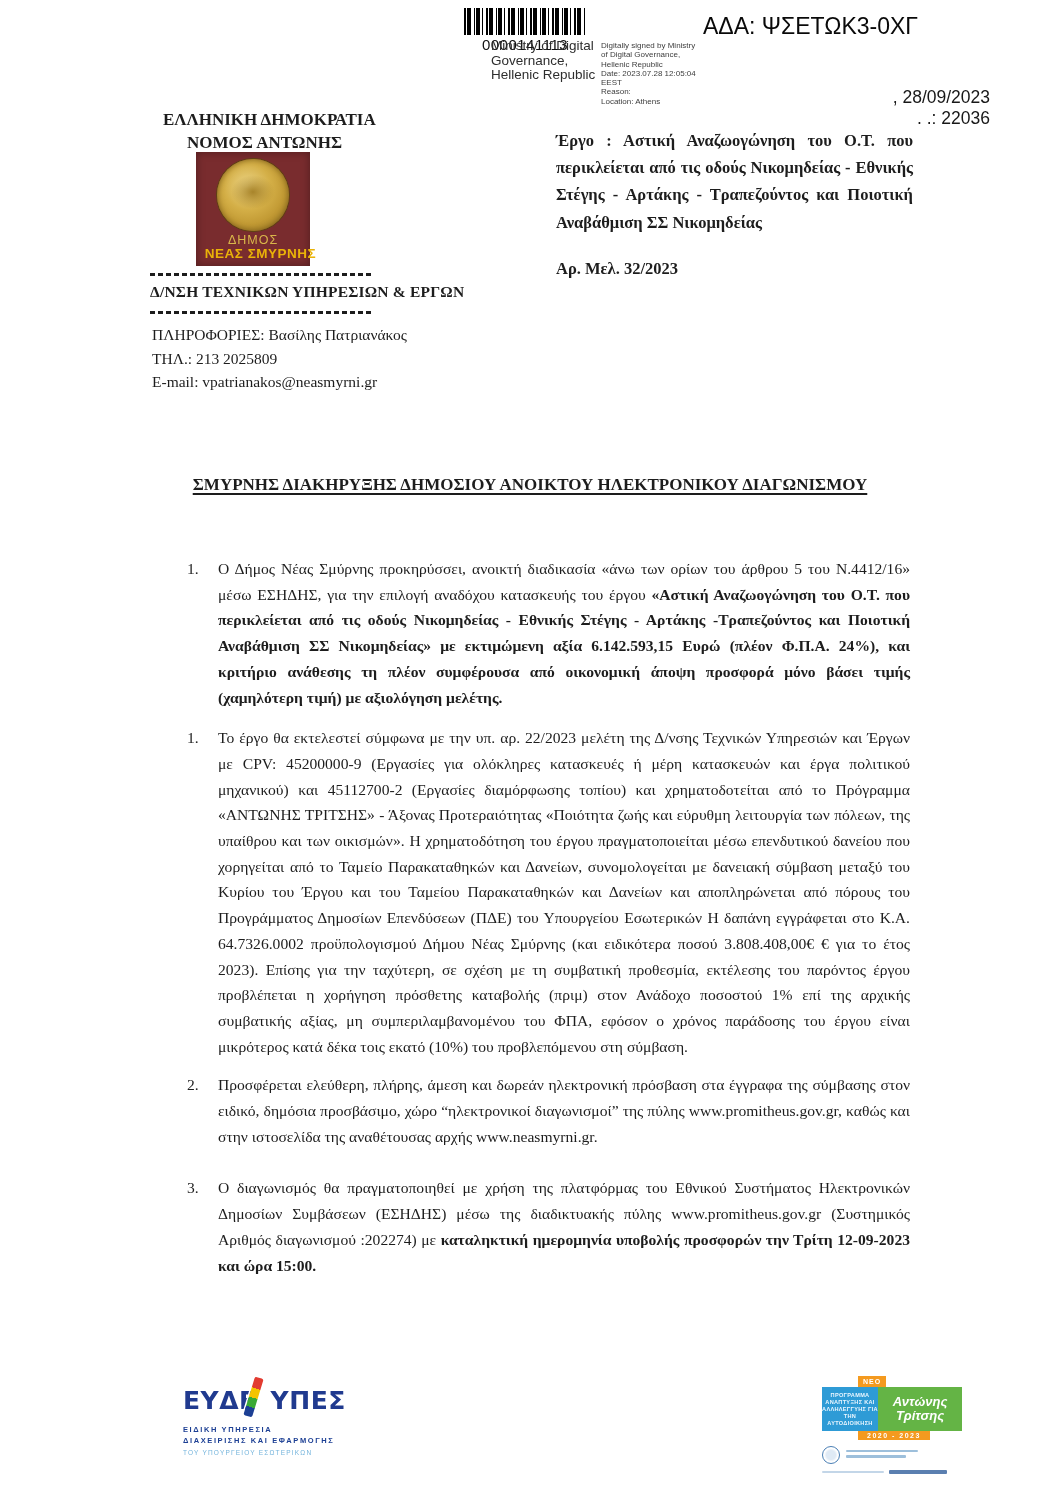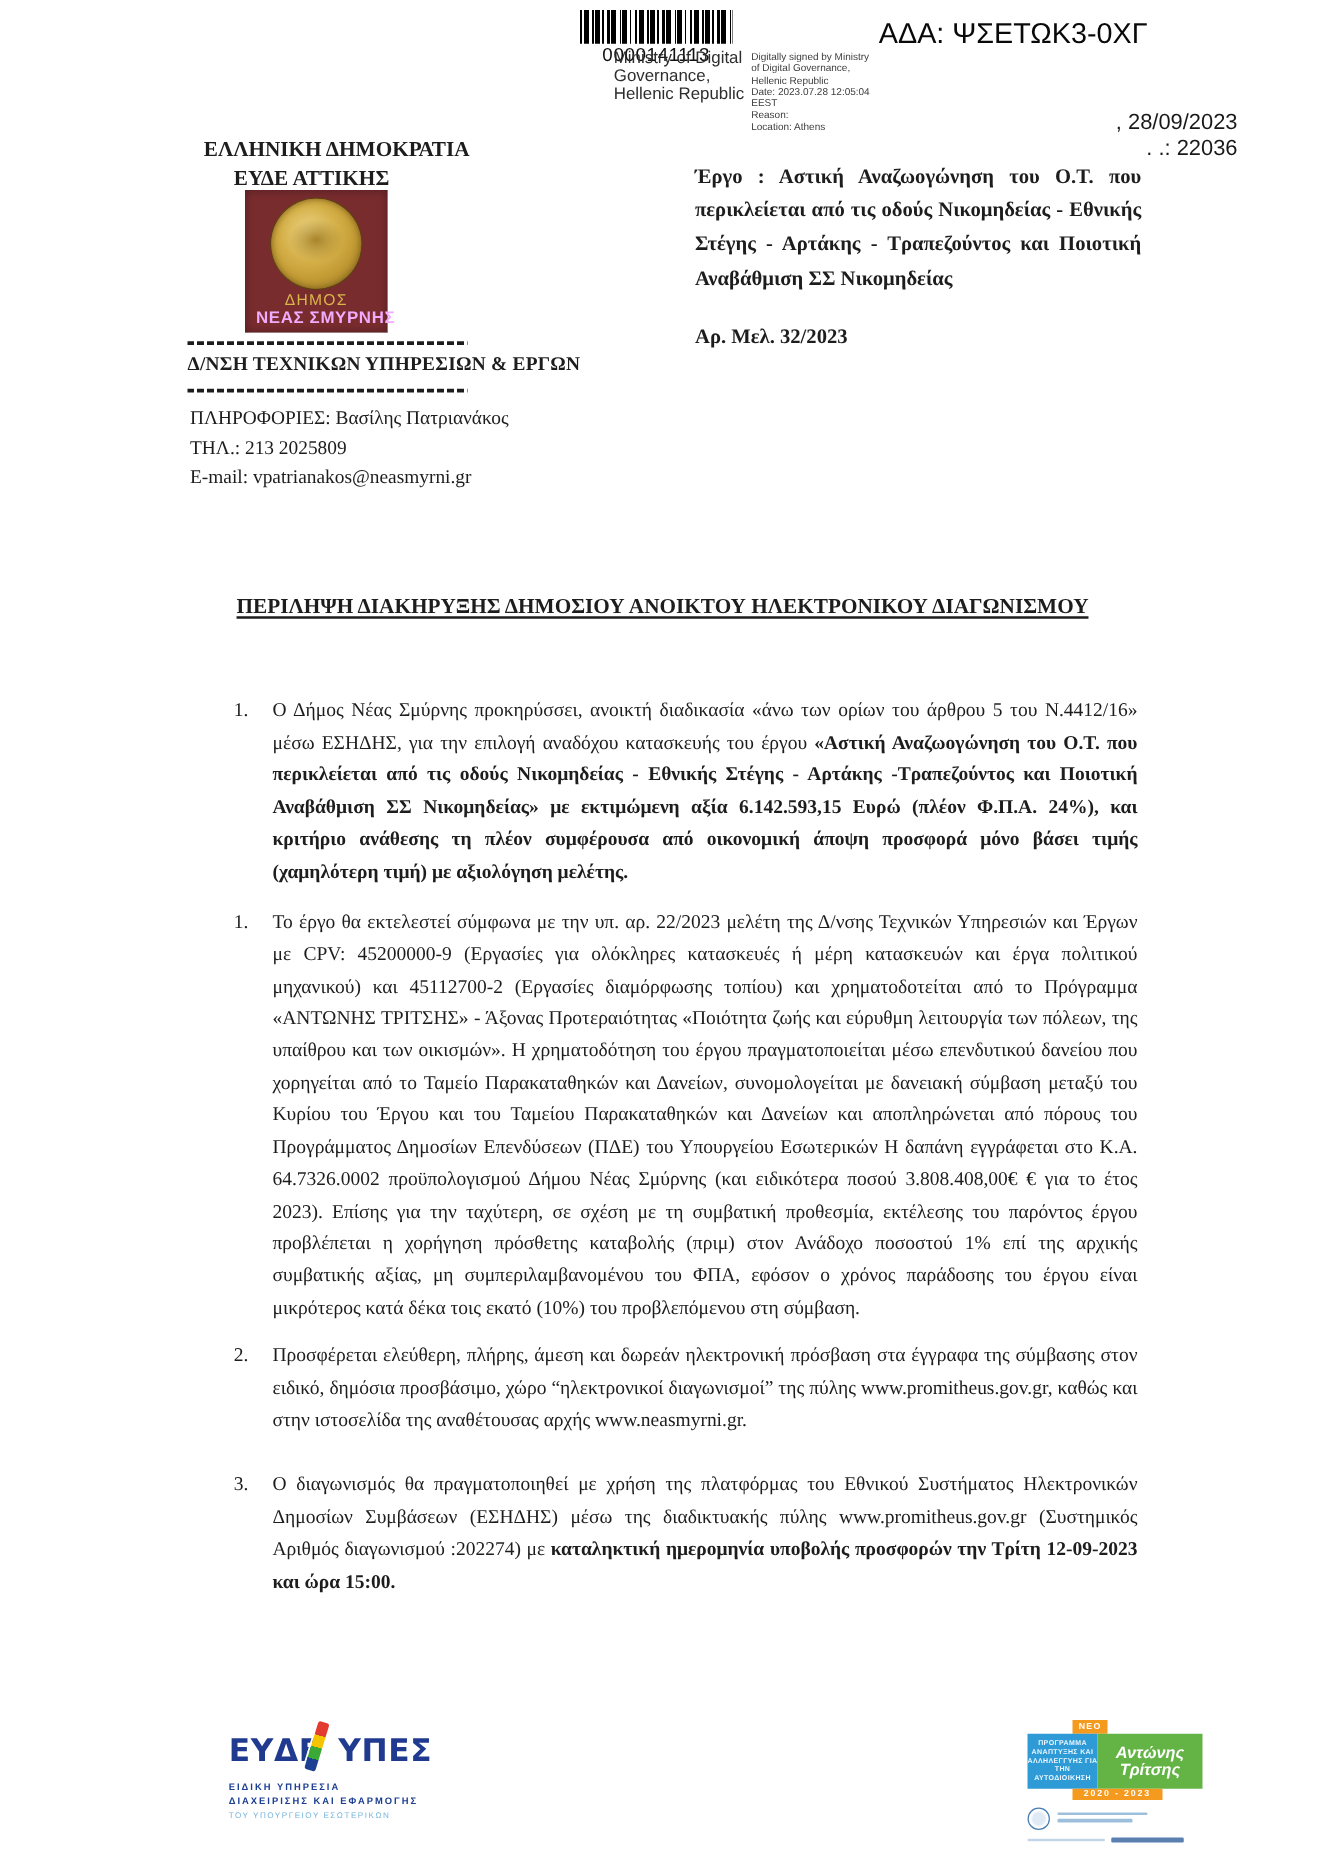--- a/index.html
+++ b/index.html
@@ -31,21 +31,21 @@
   .seal{left:196px; top:152px; width:114px; height:114px; background:#792c2e;
     box-shadow:inset 0 0 8px rgba(0,0,0,.35); text-align:center;}
   .coin{position:absolute; left:21px; top:7px; width:72px; height:72px; border-radius:50%;
     background:radial-gradient(circle at 42% 38%, #ecd587 0%, #d4af47 38%, #c29a34 62%, #8e6d20 100%);
     box-shadow:0 0 0 1px #5e4312, inset 0 0 6px #7a5c18;}
   .coin-inner{position:absolute; left:14px; top:16px; width:44px; height:34px; border-radius:50%;
     background:radial-gradient(ellipse at 50% 50%, #a8842a 0%, rgba(168,132,42,0) 70%);}
   .seal-t1{position:absolute; left:0; top:81px; width:114px; font-size:12.5px;
     color:#d9b64a; letter-spacing:1px; font-family:"Liberation Sans","DejaVu Sans",sans-serif;}
   .seal-t2{position:absolute; left:0; top:94px; width:129px; font-size:13.5px; font-weight:bold;
-    color:#f0abfc; letter-spacing:.5px; font-family:"Liberation Sans","DejaVu Sans",sans-serif;}
+    color:#eab308; letter-spacing:.5px; font-family:"Liberation Sans","DejaVu Sans",sans-serif;}
   .divider{height:3px; width:224px;
     background:repeating-linear-gradient(90deg,#1c1c1c 0 5px,transparent 5px 8px);}
   .divider1{left:150px; top:273px;}
   .divider2{left:150px; top:311px;}
   .department{left:150px; top:283px; font-weight:bold; font-size:15.5px; letter-spacing:.2px;}
   .contact{left:152px; top:323px; font-size:15.5px; line-height:23.5px;}
 
   
   .project{left:556px; top:127px; width:357px;}
   .project-title{font-weight:bold; font-size:16.5px; line-height:27.2px; text-align:justify;}
@@ -119,21 +119,21 @@
 EEST
 Reason:
 Location: Athens</div>
   <div class="abs ada sans">ΑΔΑ: ΨΣΕΤΩΚ3-0ΧΓ</div>
   <div class="abs date-block sans">
     <div>, 28/09/2023</div>
     <div>. .: 22036</div>
   </div>
 
   <div class="abs republic">ΕΛΛΗΝΙΚΗ ΔΗΜΟΚΡΑΤΙΑ</div>
-  <div class="abs prefecture">ΕΥΔΕ ΑΤΤΙΚΗΣ</div>
+  <div class="abs prefecture">ΝΟΜΟΣ ΑΝΤΩΝΗΣ</div>
   <div class="abs seal">
     <div class="coin">
       <div class="coin-inner"></div>
     </div>
     <div class="seal-t1">ΔΗΜΟΣ</div>
     <div class="seal-t2">ΝΕΑΣ ΣΜΥΡΝΗΣ</div>
   </div>
   <div class="abs divider divider1"></div>
   <div class="abs department">Δ/ΝΣΗ ΤΕΧΝΙΚΩΝ ΥΠΗΡΕΣΙΩΝ &amp; ΕΡΓΩΝ</div>
   <div class="abs divider divider2"></div>
@@ -141,21 +141,21 @@
     <div>ΠΛΗΡΟΦΟΡΙΕΣ: Βασίλης Πατριανάκος</div>
     <div>ΤΗΛ.: 213 2025809</div>
     <div>E-mail: vpatrianakos@neasmyrni.gr</div>
   </div>
 
   <div class="abs project">
     <div class="project-title">Έργο : Αστική Αναζωογώνηση του Ο.Τ. που περικλείεται από τις οδούς Νικομηδείας - Εθνικής Στέγης - Αρτάκης - Τραπεζούντος και Ποιοτική Αναβάθμιση ΣΣ Νικομηδείας</div>
     <div class="study-no">Αρ. Μελ. 32/2023</div>
   </div>
 
-  <div class="abs doc-title">ΠΕΡΙΛΗΨΗ ΔΙΑΚΗΡΥΞΗΣ ΔΗΜΟΣΙΟΥ ΑΝΟΙΚΤΟΥ ΗΛΕΚΤΡΟΝΙΚΟΥ ΔΙΑΓΩΝΙΣΜΟΥ</div>
+  <div class="abs doc-title">ΣΜΥΡΝΗΣ ΔΙΑΚΗΡΥΞΗΣ ΔΗΜΟΣΙΟΥ ΑΝΟΙΚΤΟΥ ΗΛΕΚΤΡΟΝΙΚΟΥ ΔΙΑΓΩΝΙΣΜΟΥ</div>
 
   <div class="abs body-list">
     <div class="item item-a">
       <span class="num">1.</span>
       <span>Ο Δήμος Νέας Σμύρνης προκηρύσσει, ανοικτή διαδικασία «άνω των ορίων του άρθρου 5 του Ν.4412/16» μέσω ΕΣΗΔΗΣ, για την επιλογή αναδόχου κατασκευής του έργου </span><b>«Αστική Αναζωογώνηση του Ο.Τ. που περικλείεται από τις οδούς Νικομηδείας - Εθνικής Στέγης - Αρτάκης -Τραπεζούντος και Ποιοτική Αναβάθμιση ΣΣ Νικομηδείας» με εκτιμώμενη αξία 6.142.593,15 Ευρώ (πλέον Φ.Π.Α. 24%), και κριτήριο ανάθεσης τη πλέον συμφέρουσα από οικονομική άποψη προσφορά μόνο βάσει τιμής (χαμηλότερη τιμή) με αξιολόγηση μελέτης.</b>
     </div>
     <div class="item item-b">
       <span class="num">1.</span>
       <span>Το έργο θα εκτελεστεί σύμφωνα με την υπ. αρ. 22/2023 μελέτη της Δ/νσης Τεχνικών Υπηρεσιών και Έργων με CPV: 45200000-9 (Εργασίες για ολόκληρες κατασκευές ή μέρη κατασκευών και έργα πολιτικού μηχανικού) και 45112700-2 (Εργασίες διαμόρφωσης τοπίου) και χρηματοδοτείται από το Πρόγραμμα «ΑΝΤΩΝΗΣ ΤΡΙΤΣΗΣ» - Άξονας Προτεραιότητας «Ποιότητα ζωής και εύρυθμη λειτουργία των πόλεων, της υπαίθρου και των οικισμών». Η χρηματοδότηση του έργου πραγματοποιείται μέσω επενδυτικού δανείου που χορηγείται από το Ταμείο Παρακαταθηκών και Δανείων, συνομολογείται με δανειακή σύμβαση μεταξύ του Κυρίου του Έργου και του Ταμείου Παρακαταθηκών και Δανείων και αποπληρώνεται από πόρους του Προγράμματος Δημοσίων Επενδύσεων (ΠΔΕ) του Υπουργείου Εσωτερικών Η δαπάνη εγγράφεται στο Κ.Α. 64.7326.0002 προϋπολογισμού Δήμου Νέας Σμύρνης (και ειδικότερα ποσού 3.808.408,00€ € για το έτος 2023).  Επίσης για την ταχύτερη, σε σχέση με τη συμβατική προθεσμία, εκτέλεσης του παρόντος έργου προβλέπεται  η χορήγηση πρόσθετης καταβολής (πριμ) στον Ανάδοχο ποσοστού 1% επί της αρχικής συμβατικής αξίας, μη συμπεριλαμβανομένου του ΦΠΑ, εφόσον ο χρόνος παράδοσης του έργου  είναι μικρότερος κατά δέκα τοις εκατό (10%) του προβλεπόμενου στη σύμβαση.</span>
     </div>

